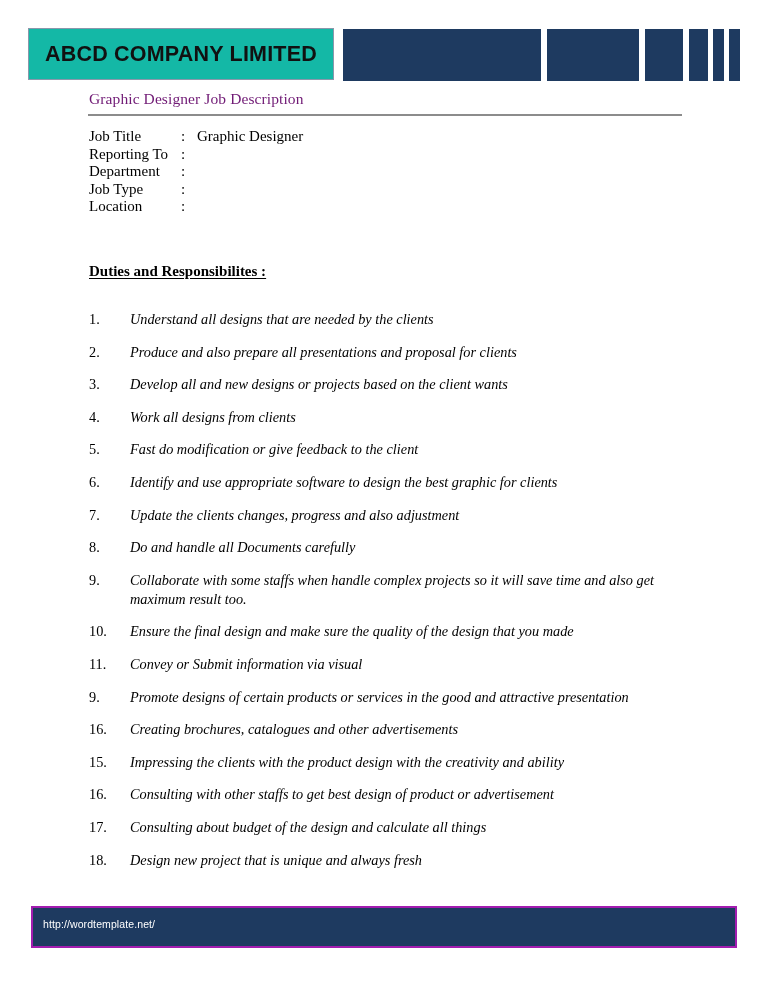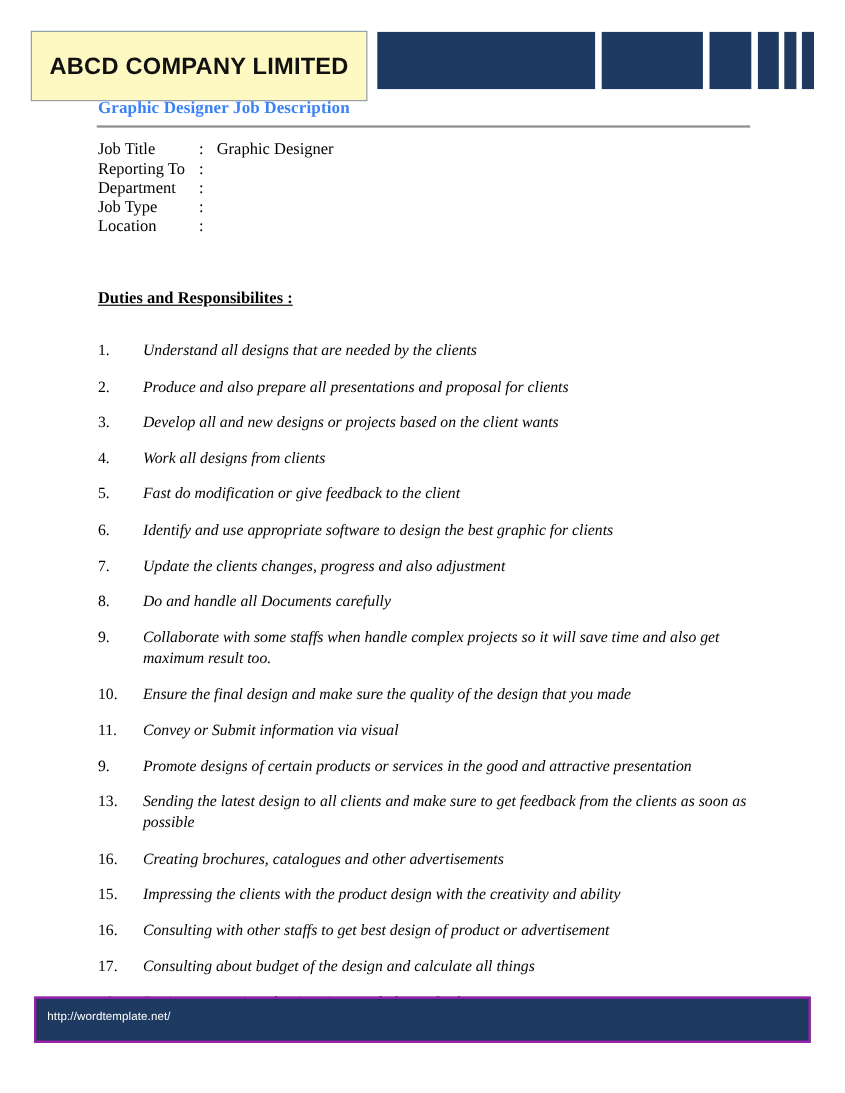--- a/index.html
+++ b/index.html
@@ -32,23 +32,23 @@
     top: 28px;
     width: 768px;
     height: 54px;
   }
 
   .company-box {
     position: absolute;
     left: 28px;
     top: 0px;
     width: 306px;
-    height: 64px;
+    height: 52px;
     border: 1px solid #8a97ab;
-    background: #fef9c3;
+    background: #14b8a6;
     box-sizing: border-box;
     display: flex;
     align-items: center;
     justify-content: center;
   }
   .company-name {
     font-family: "Liberation Sans", "DejaVu Sans", sans-serif;
     font-weight: bold;
     font-size: 21.5px;
     letter-spacing: 0.2px;
@@ -68,22 +68,22 @@
   .bar.b4 { left: 689px; width: 19px;  }
   .bar.b5 { left: 713px; width: 11px;  }
   .bar.b6 { left: 729px; width: 11px;  }
 
   
   .doc-title {
     position: absolute;
     left: 89px;
     top: 90px;
     font-size: 15.5px;
-    font-weight: bold;
-    color: #3b82f6;
+    font-weight: normal;
+    color: #701a75;
     letter-spacing: 0.1px;
   }
   .title-rule {
     position: absolute;
     left: 88px;
     top: 114px;
     width: 594px;
     height: 2px;
     background: #8c8c8c;
   }
@@ -265,24 +265,20 @@
     </div>
     <div class="duty">
       <span class="duty-num">11.</span>
       <span class="duty-text">Convey or Submit information via visual</span>
     </div>
     <div class="duty">
       <span class="duty-num">9.</span>
       <span class="duty-text">Promote designs of certain products or services in the good and attractive presentation</span>
     </div>
     <div class="duty">
-      <span class="duty-num">13.</span>
-      <span class="duty-text">Sending the latest design to all clients and make sure to get feedback from the clients as soon as possible</span>
-    </div>
-    <div class="duty">
       <span class="duty-num">16.</span>
       <span class="duty-text">Creating brochures, catalogues and other advertisements</span>
     </div>
     <div class="duty">
       <span class="duty-num">15.</span>
       <span class="duty-text">Impressing the clients with the product design with the creativity and ability</span>
     </div>
     <div class="duty">
       <span class="duty-num">16.</span>
       <span class="duty-text">Consulting with other staffs to get best design of product or advertisement</span>

